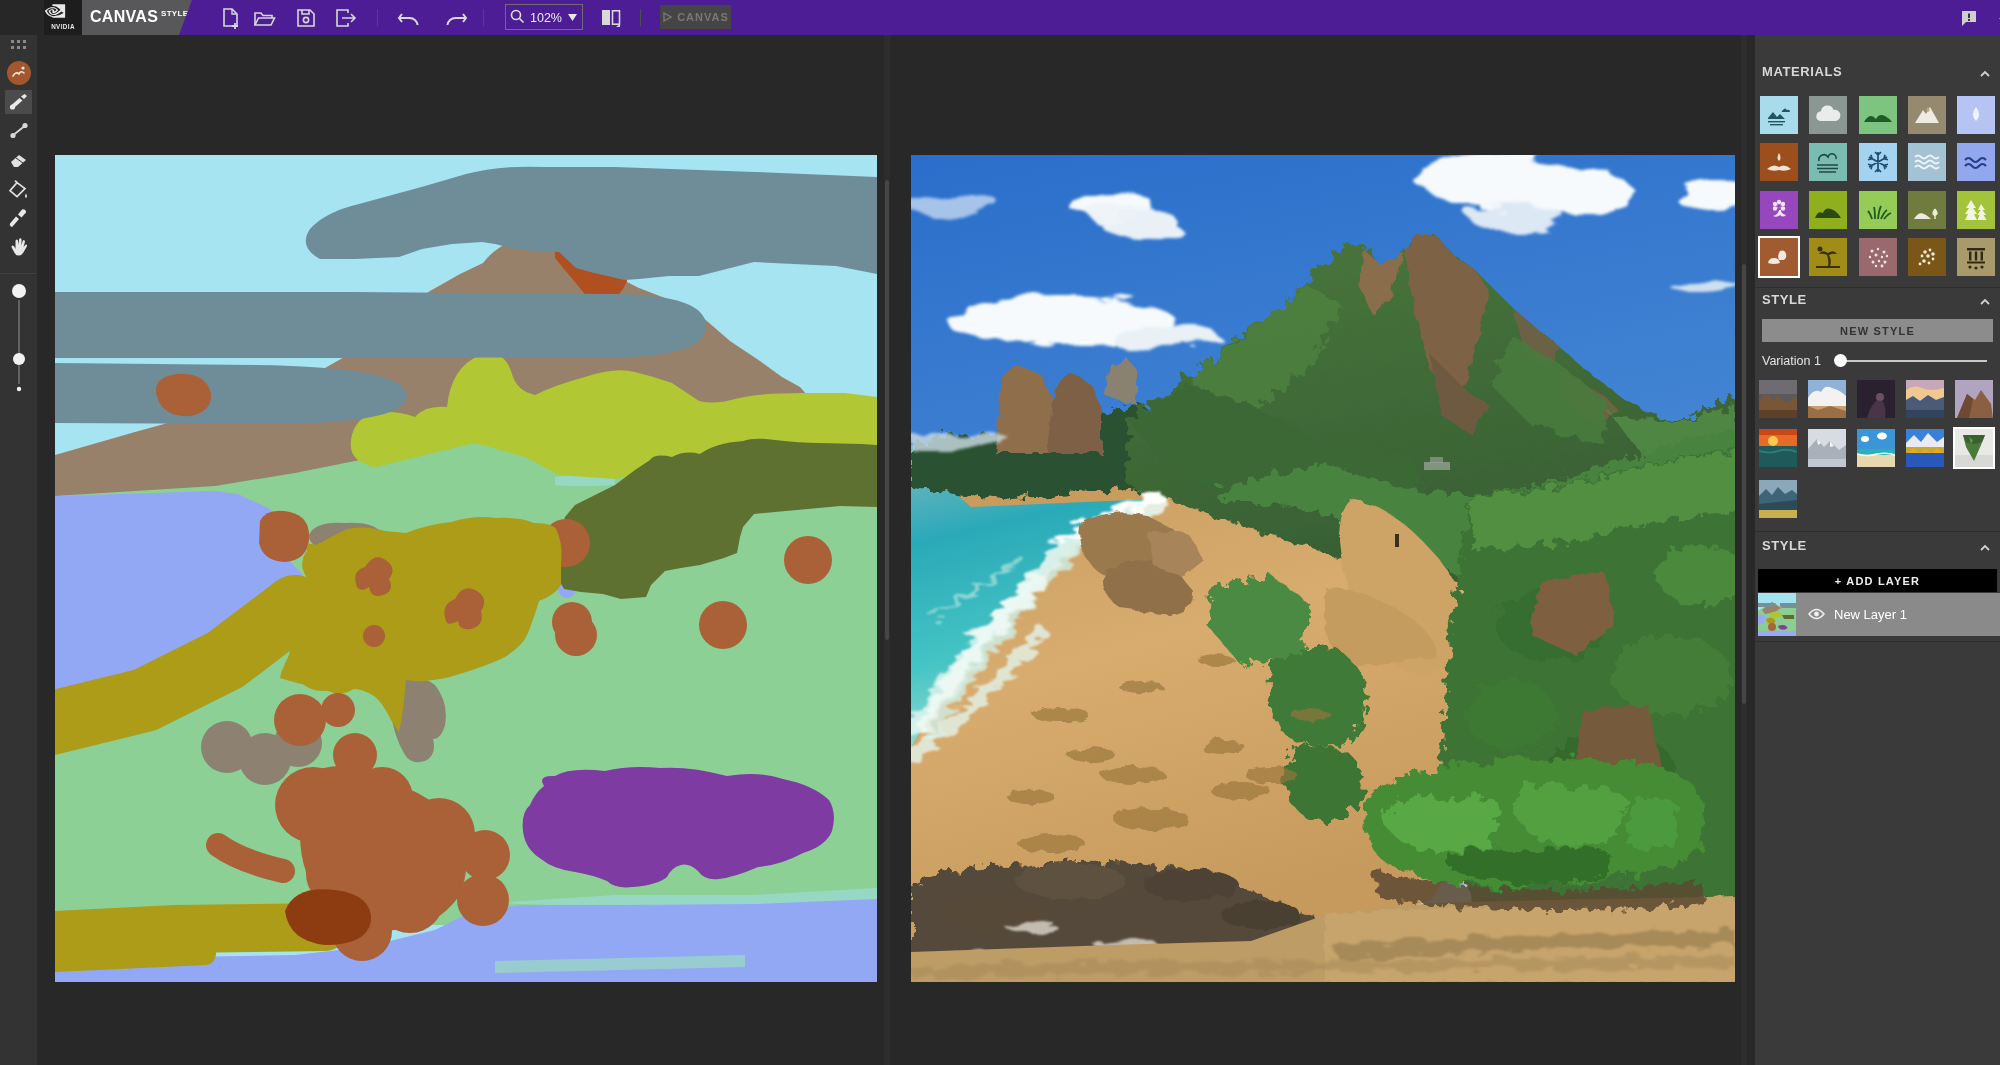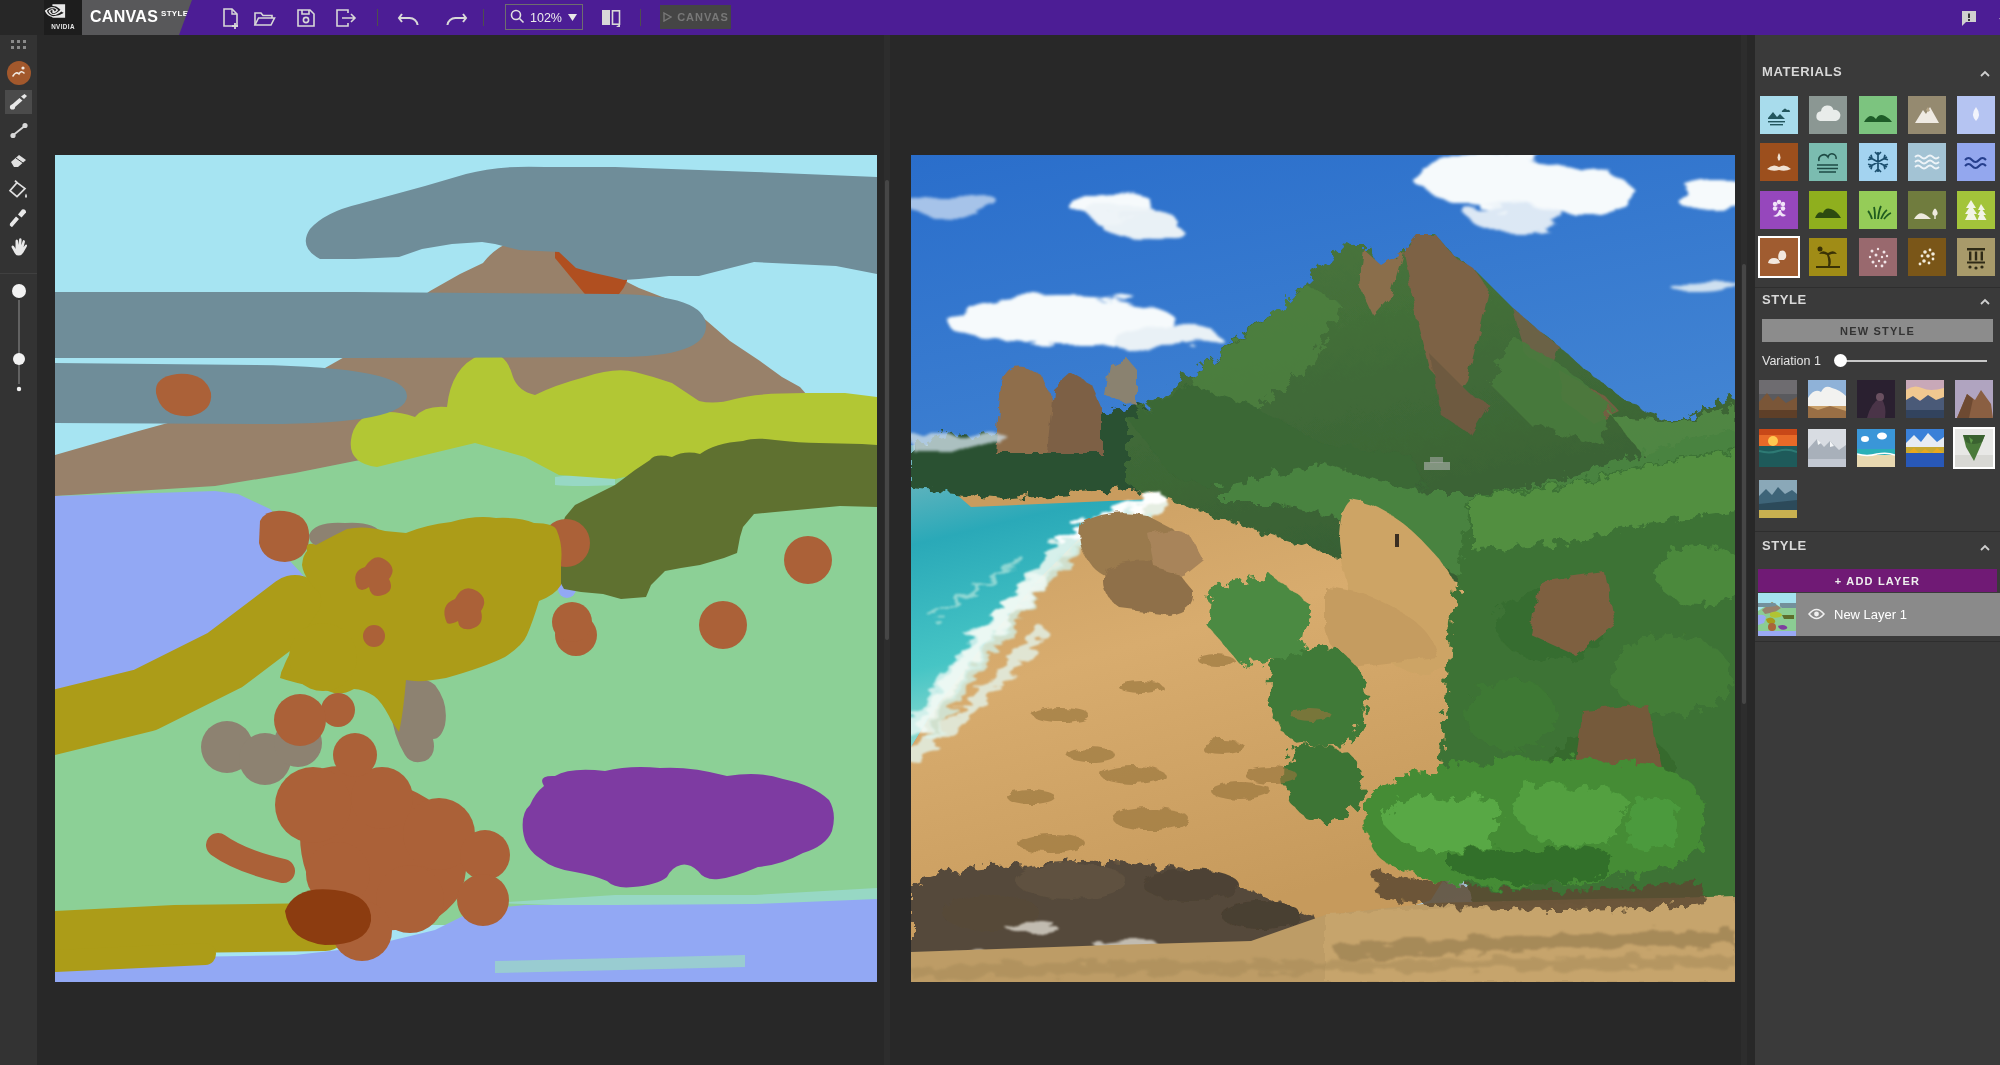--- a/index.html
+++ b/index.html
@@ -16,21 +16,21 @@
   #toolbar { position:absolute; left:0; top:35px; width:37px; height:1030px; background:#333333; }
   #canvasarea { position:absolute; left:37px; top:35px; width:1718px; height:1030px; background:#282828; }
   #paintwrap { position:absolute; left:55px; top:155px; width:822px; height:827px; font-size:0; }
   #photowrap { position:absolute; left:911px; top:155px; width:824px; height:827px; font-size:0; }
   #rightpanel { position:absolute; left:1755px; top:35px; width:245px; height:1030px; background:#3a3a3a; }
   .phdr { position:absolute; left:7px; color:#d8d8d8; font-size:13px; font-weight:bold; letter-spacing:0.6px; }
   .chev { position:absolute; left:224px; width:12px; height:12px; }
   .mtile { position:absolute; width:38px; height:38px; font-size:0; }
   .sthumb { position:absolute; width:38px; height:38px; font-size:0; }
   #newstyle { position:absolute; left:7px; top:284px; width:231px; height:23px; background:#8c8c8c; color:#333; font-size:11px; font-weight:bold; letter-spacing:1.2px; display:flex; align-items:center; justify-content:center; }
-  #addlayer { position:absolute; left:3px; top:534px; width:239px; height:23px; background:#701a75; color:#efefef; font-size:11px; font-weight:bold; letter-spacing:1.2px; display:flex; align-items:center; justify-content:center; }
+  #addlayer { position:absolute; left:3px; top:534px; width:239px; height:23px; background:#000000; color:#efefef; font-size:11px; font-weight:bold; letter-spacing:1.2px; display:flex; align-items:center; justify-content:center; }
   #layerrow { position:absolute; left:3px; top:558px; width:273px; height:43px; background:#8a8a8a; }
   .sephr { position:absolute; left:0; width:245px; height:1px; background:#2e2e2e; }
 </style>
 </head>
 <body>
 <div id="canvasarea"></div>
 
 <div id="topbar">
   <div id="nvblock">
     <svg width="38" height="35" viewBox="0 0 38 35">

